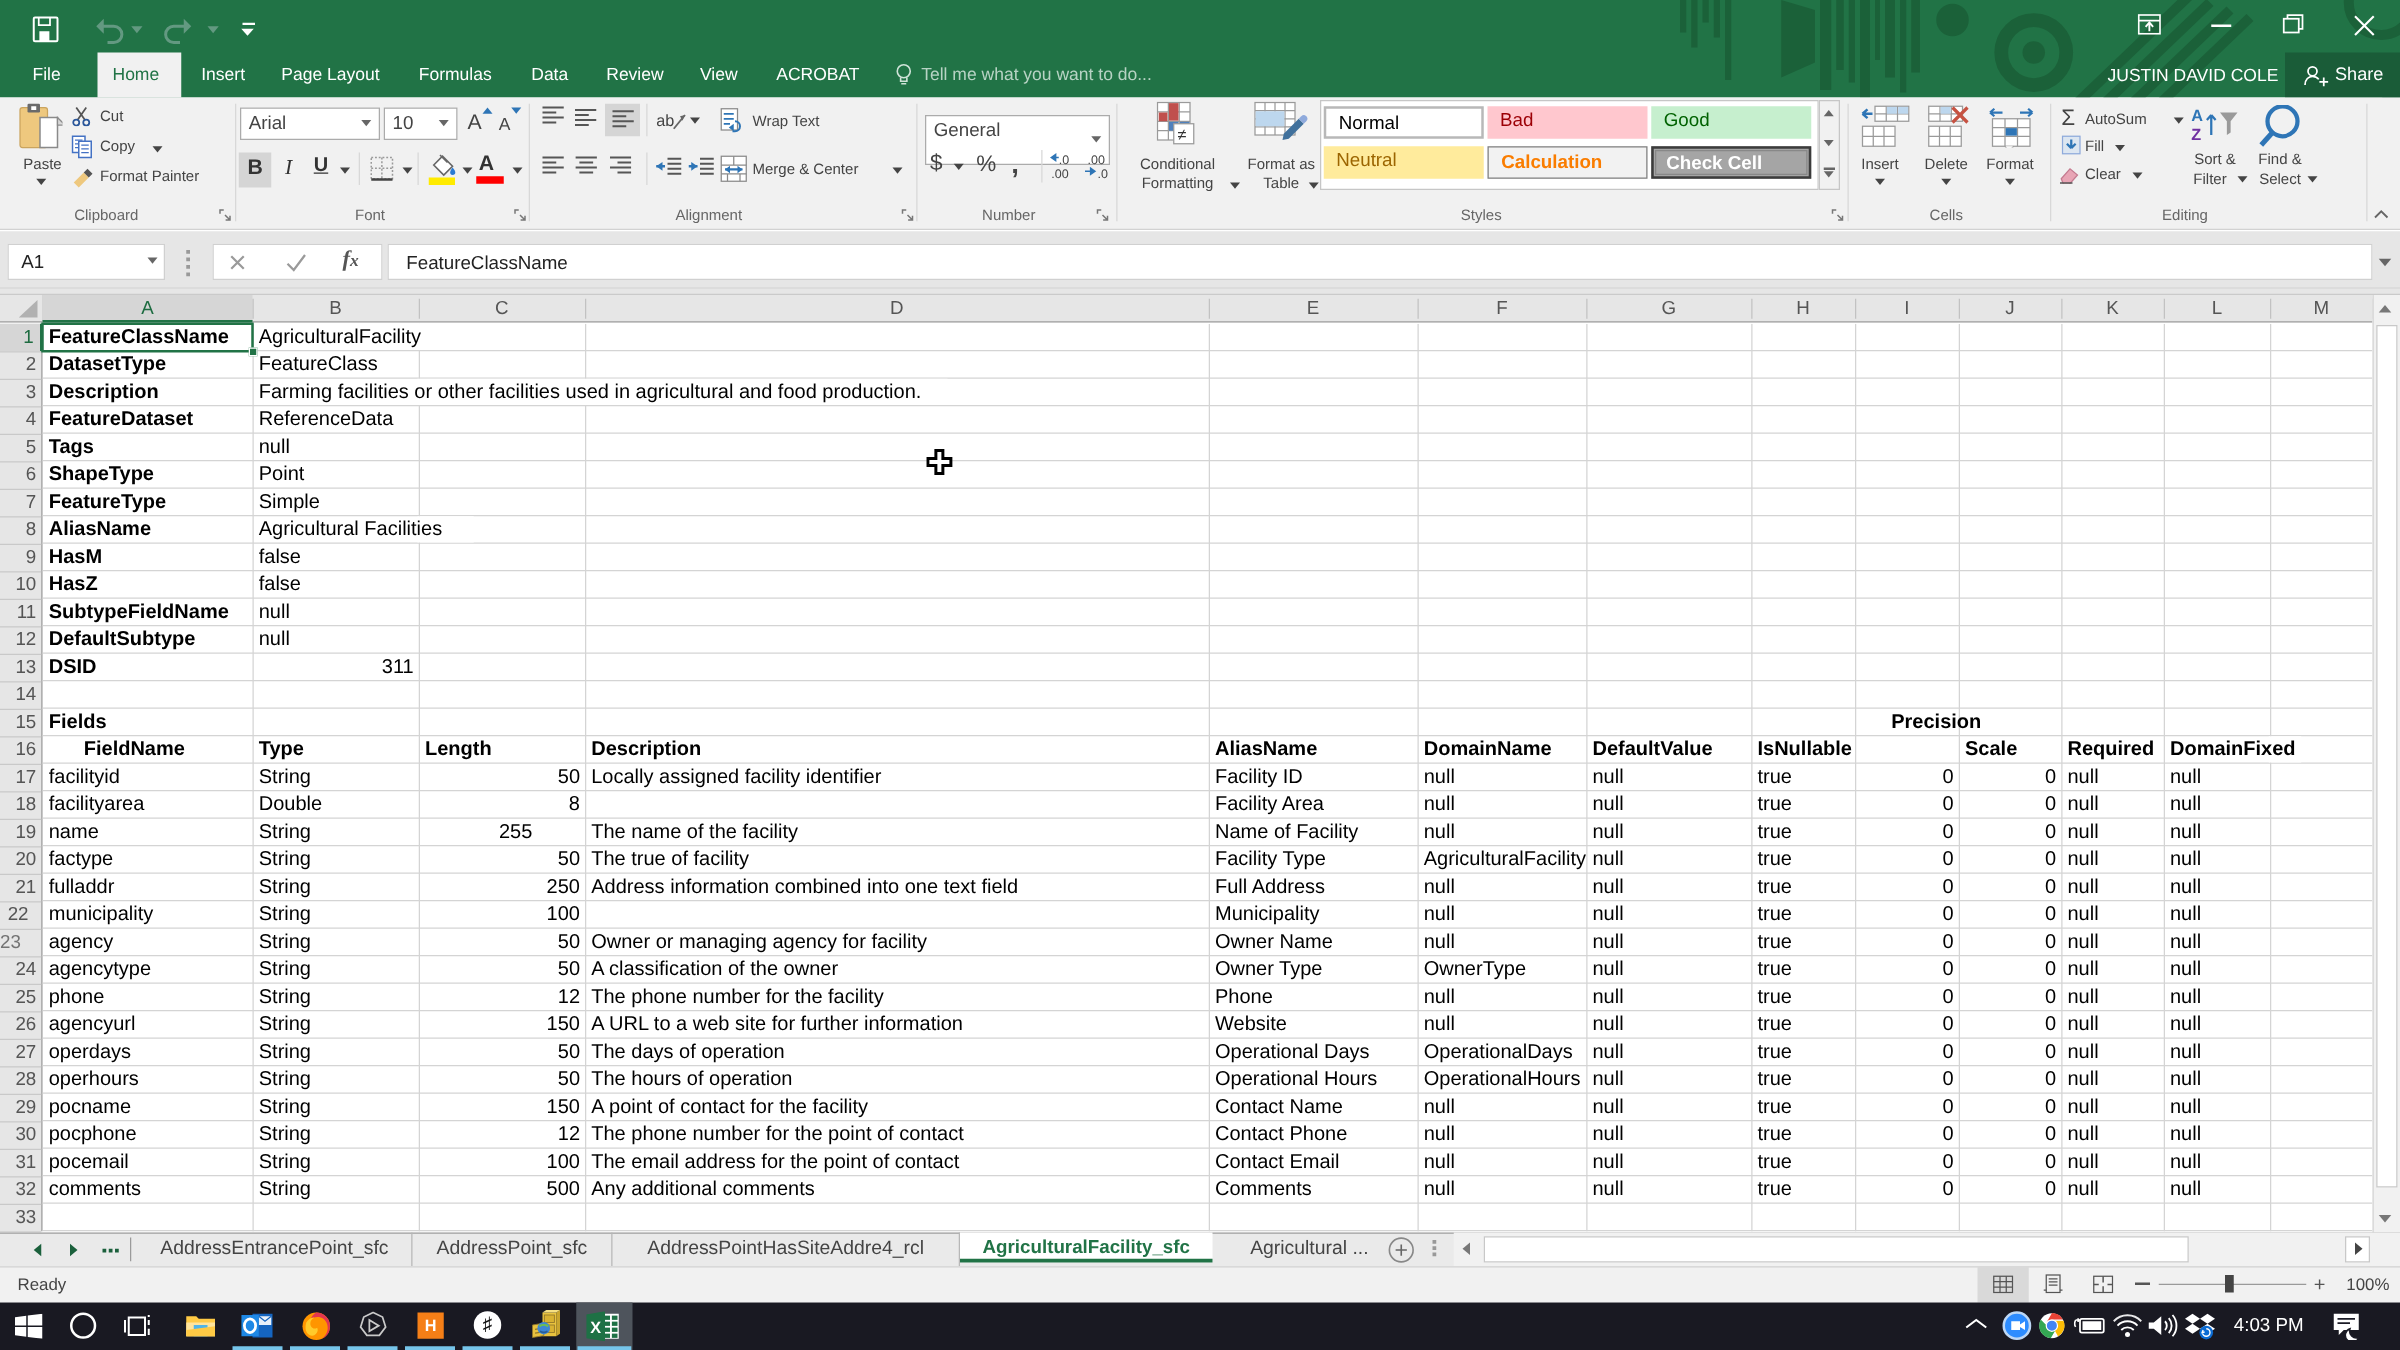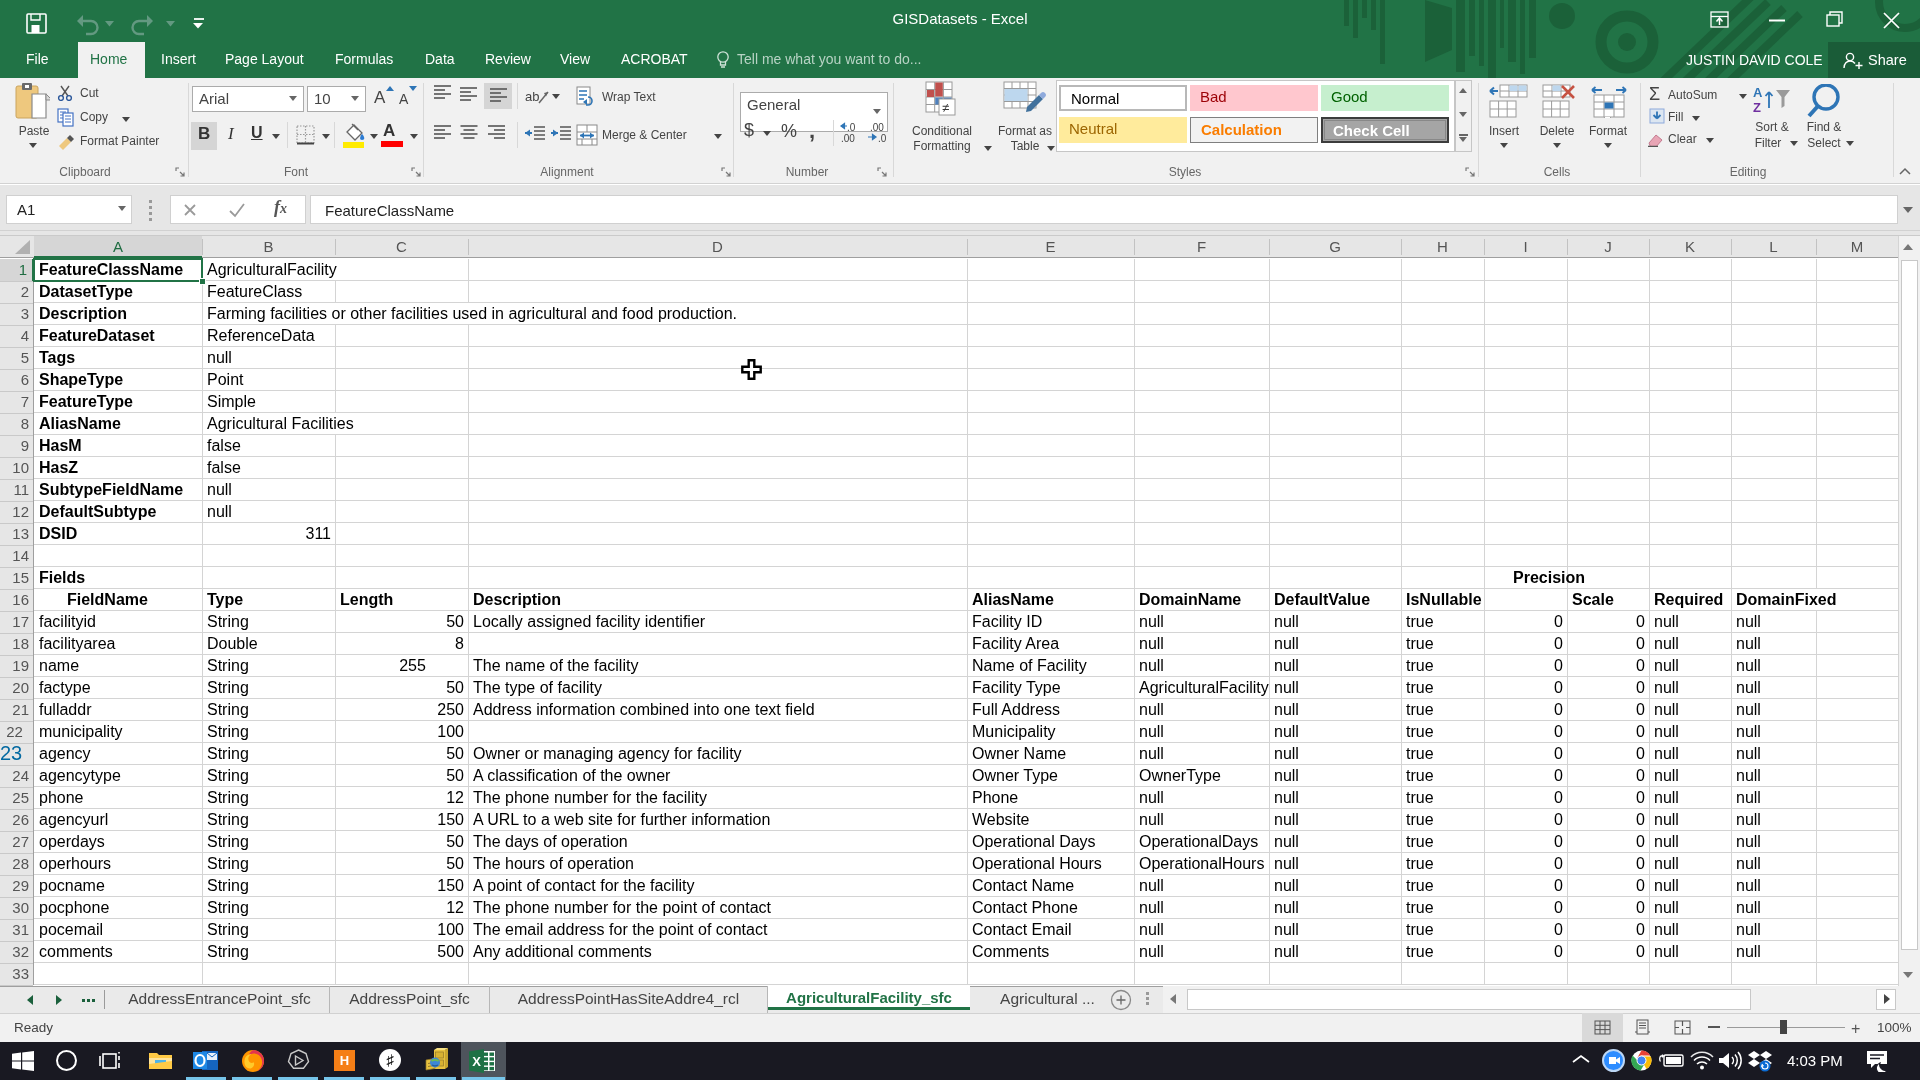--- a/index.html
+++ b/index.html
@@ -57,21 +57,20 @@
 <g stroke="#639981" fill="none" stroke-width="2.4">
 <path d="M129 13 h-10 a6.5 6.5 0 0 0 0 13 h5"></path>
 </g>
 <path d="M127 7 l6 6 -6 6 z" fill="#639981"></path>
 <path d="M146 13 l4.5 5.5 4.5 -5.5 z" fill="#639981"></path>
 <g stroke="#fff" stroke-width="1.8">
         <path d="M174 11 h10"></path>
       </g>
 <path d="M173 15 l5 5.5 5 -5.5 z" fill="#fff"></path>
 </svg>
-<div class="ab" style="left:0px;top:10px;width:1920px;text-align:center;font-size:15px;color:#fff">GISDatasets - Excel</div>
 <svg class="ab" style="left:1700px;top:6px" width="220" height="30" viewBox="0 0 220 30">
 <g stroke="#fff" fill="none" stroke-width="1.3">
 <rect x="11" y="6" width="17" height="15"></rect>
 <path d="M11 10.5 h17"></path>
 <path d="M19.5 19 v-6 M16.5 15.5 l3-3.5 3 3.5" stroke-width="1.5"></path>
 </g>
 <path d="M69 14.5 h16" stroke="#fff" stroke-width="2"></path>
 <g stroke="#fff" fill="none" stroke-width="1.4">
 <rect x="127" y="9" width="12" height="11"></rect>
 <path d="M130 9 v-3 h12 v11 h-3"></path>
@@ -503,21 +502,21 @@
 <div class="ab" style="left:0px;top:633px;width:34px;height:22px;background:transparent;color:#555;font-size:15px;text-align:right;padding-right:5px;line-height:21px">18</div>
 <div class="ab" style="left:0px;top:655px;width:33px;height:1px;background:#c9c9c9"></div>
 <div class="ab" style="left:0px;top:655px;width:34px;height:22px;background:transparent;color:#555;font-size:15px;text-align:right;padding-right:5px;line-height:21px">19</div>
 <div class="ab" style="left:0px;top:677px;width:33px;height:1px;background:#c9c9c9"></div>
 <div class="ab" style="left:0px;top:677px;width:34px;height:22px;background:transparent;color:#555;font-size:15px;text-align:right;padding-right:5px;line-height:21px">20</div>
 <div class="ab" style="left:0px;top:699px;width:33px;height:1px;background:#c9c9c9"></div>
 <div class="ab" style="left:0px;top:699px;width:34px;height:22px;background:transparent;color:#555;font-size:15px;text-align:right;padding-right:5px;line-height:21px">21</div>
 <div class="ab" style="left:0px;top:721px;width:33px;height:1px;background:#c9c9c9"></div>
 <div class="ab" style="left:0px;top:721px;width:34px;height:22px;background:transparent;color:#555;font-size:15px;text-align:center;padding-right:5px;line-height:21px">22</div>
 <div class="ab" style="left:0px;top:743px;width:33px;height:1px;background:#c9c9c9"></div>
-<div class="ab" style="left:0px;top:743px;width:14px;height:22px;background:transparent;color:#0369a1;font-size:20px;text-align:right;padding-right:5px;line-height:21px">23</div>
+<div class="ab" style="left:0px;top:743px;width:14px;height:22px;background:transparent;color:#737373;font-size:15px;text-align:right;padding-right:5px;line-height:21px">23</div>
 <div class="ab" style="left:0px;top:765px;width:33px;height:1px;background:#c9c9c9"></div>
 <div class="ab" style="left:0px;top:765px;width:34px;height:22px;background:transparent;color:#555;font-size:15px;text-align:right;padding-right:5px;line-height:21px">24</div>
 <div class="ab" style="left:0px;top:787px;width:33px;height:1px;background:#c9c9c9"></div>
 <div class="ab" style="left:0px;top:787px;width:34px;height:22px;background:transparent;color:#555;font-size:15px;text-align:right;padding-right:5px;line-height:21px">25</div>
 <div class="ab" style="left:0px;top:809px;width:33px;height:1px;background:#c9c9c9"></div>
 <div class="ab" style="left:0px;top:809px;width:34px;height:22px;background:transparent;color:#555;font-size:15px;text-align:right;padding-right:5px;line-height:21px">26</div>
 <div class="ab" style="left:0px;top:831px;width:33px;height:1px;background:#c9c9c9"></div>
 <div class="ab" style="left:0px;top:831px;width:34px;height:22px;background:transparent;color:#555;font-size:15px;text-align:right;padding-right:5px;line-height:21px">27</div>
 <div class="ab" style="left:0px;top:853px;width:33px;height:1px;background:#c9c9c9"></div>
 <div class="ab" style="left:0px;top:853px;width:34px;height:22px;background:transparent;color:#555;font-size:15px;text-align:right;padding-right:5px;line-height:21px">28</div>
@@ -656,21 +655,21 @@
 <div class="cell" style="left:1139px;top:655px;">null</div>
 <div class="cell" style="left:1274px;top:655px;">null</div>
 <div class="cell" style="left:1406px;top:655px;">true</div>
 <div class="cell" style="left:1484px;top:655px;width:79px;text-align:right">0</div>
 <div class="cell" style="left:1567px;top:655px;width:78px;text-align:right">0</div>
 <div class="cell" style="left:1654px;top:655px;">null</div>
 <div class="cell" style="left:1736px;top:655px;">null</div>
 <div class="cell" style="left:39px;top:677px;">factype</div>
 <div class="cell" style="left:207px;top:677px;">String</div>
 <div class="cell" style="left:335px;top:677px;width:129px;text-align:right">50</div>
-<div class="cell" style="left:473px;top:677px;">The type of facility</div>
+<div class="cell" style="left:473px;top:677px;">The true of facility</div>
 <div class="cell" style="left:972px;top:677px;">Facility Type</div>
 <div class="cell" style="left:1139px;top:677px;">AgriculturalFacility</div>
 <div class="cell" style="left:1274px;top:677px;">null</div>
 <div class="cell" style="left:1406px;top:677px;">true</div>
 <div class="cell" style="left:1484px;top:677px;width:79px;text-align:right">0</div>
 <div class="cell" style="left:1567px;top:677px;width:78px;text-align:right">0</div>
 <div class="cell" style="left:1654px;top:677px;">null</div>
 <div class="cell" style="left:1736px;top:677px;">null</div>
 <div class="cell" style="left:39px;top:699px;">fulladdr</div>
 <div class="cell" style="left:207px;top:699px;">String</div>

